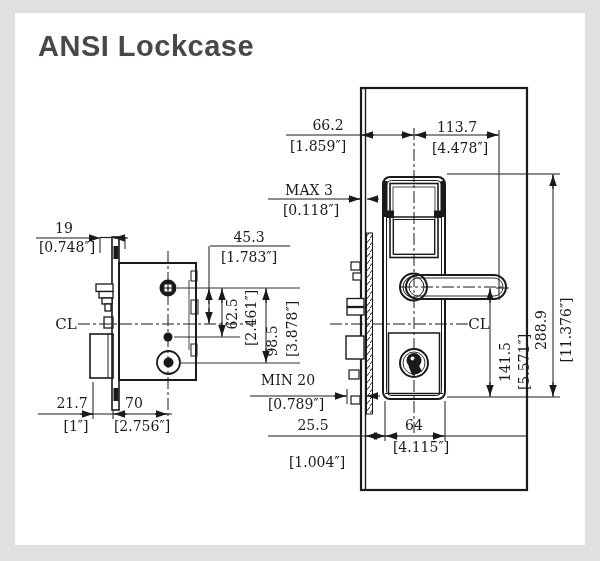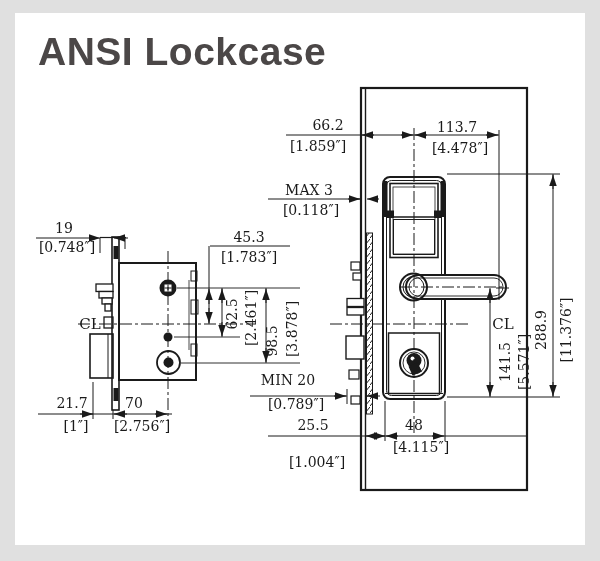--- a/index.html
+++ b/index.html
@@ -5,28 +5,28 @@
   html,body{margin:0;padding:0;}
   #stage{
     position:relative;width:600px;height:561px;background:#e0e0e0;
     font-family:"DejaVu Serif", serif;overflow:hidden;
   }
   #panel{position:absolute;left:15px;top:13px;width:570px;height:532px;background:#ffffff;}
   #linework{position:absolute;left:0;top:0;width:600px;height:561px;pointer-events:none;}
   .title{
     position:absolute;left:38px;top:30px;
     font-family:"Liberation Sans", sans-serif;font-weight:bold;
-    font-size:39px;color:#4b4747;letter-spacing:0.5px;white-space:nowrap;
+    font-size:29px;color:#4b4747;letter-spacing:0.5px;white-space:nowrap;
   }
   .dim{
     position:absolute;font-size:14px;color:#1a1a1a;white-space:nowrap;
     line-height:1;transform:translate(-50%,-50%);
   }
   .dim.v{transform:translate(-50%,-50%) rotate(-90deg);}
-  .cl{font-size:15px;margin-left:24px;}
+  .cl{font-size:15px;}
 </style>
 </head>
 <body>
 
 <div id="stage">
   <div id="panel"></div>
 
   <svg id="linework" viewBox="0 0 600 561" xmlns="http://www.w3.org/2000/svg">
     <defs>
       <marker id="ar" viewBox="0 0 10 8" markerWidth="11" markerHeight="9" refX="10" refY="4" orient="auto" markerUnits="userSpaceOnUse">
@@ -206,19 +206,19 @@
   <div class="dim" style="left:318px;top:146px">[1.859″]</div>
   <div class="dim" style="left:457px;top:127px">113.7</div>
   <div class="dim" style="left:460px;top:148px">[4.478″]</div>
   <div class="dim" style="left:309px;top:190px">MAX 3</div>
   <div class="dim" style="left:311px;top:210px">[0.118″]</div>
   <div class="dim cl" style="left:479px;top:324px">CL</div>
   <div class="dim" style="left:288px;top:380px">MIN 20</div>
   <div class="dim" style="left:296px;top:404px">[0.789″]</div>
   <div class="dim" style="left:313px;top:425px">25.5</div>
   <div class="dim" style="left:317px;top:462px">[1.004″]</div>
-  <div class="dim" style="left:414px;top:425px">48</div>
+  <div class="dim" style="left:414px;top:425px">64</div>
   <div class="dim" style="left:421px;top:447px">[4.115″]</div>
   <div class="dim v" style="left:505px;top:362px">141.5</div>
   <div class="dim v" style="left:524px;top:362px">[5.571″]</div>
   <div class="dim v" style="left:541px;top:330px">288.9</div>
   <div class="dim v" style="left:566px;top:330px">[11.376″]</div>
 </div>
 
 </body></html>

